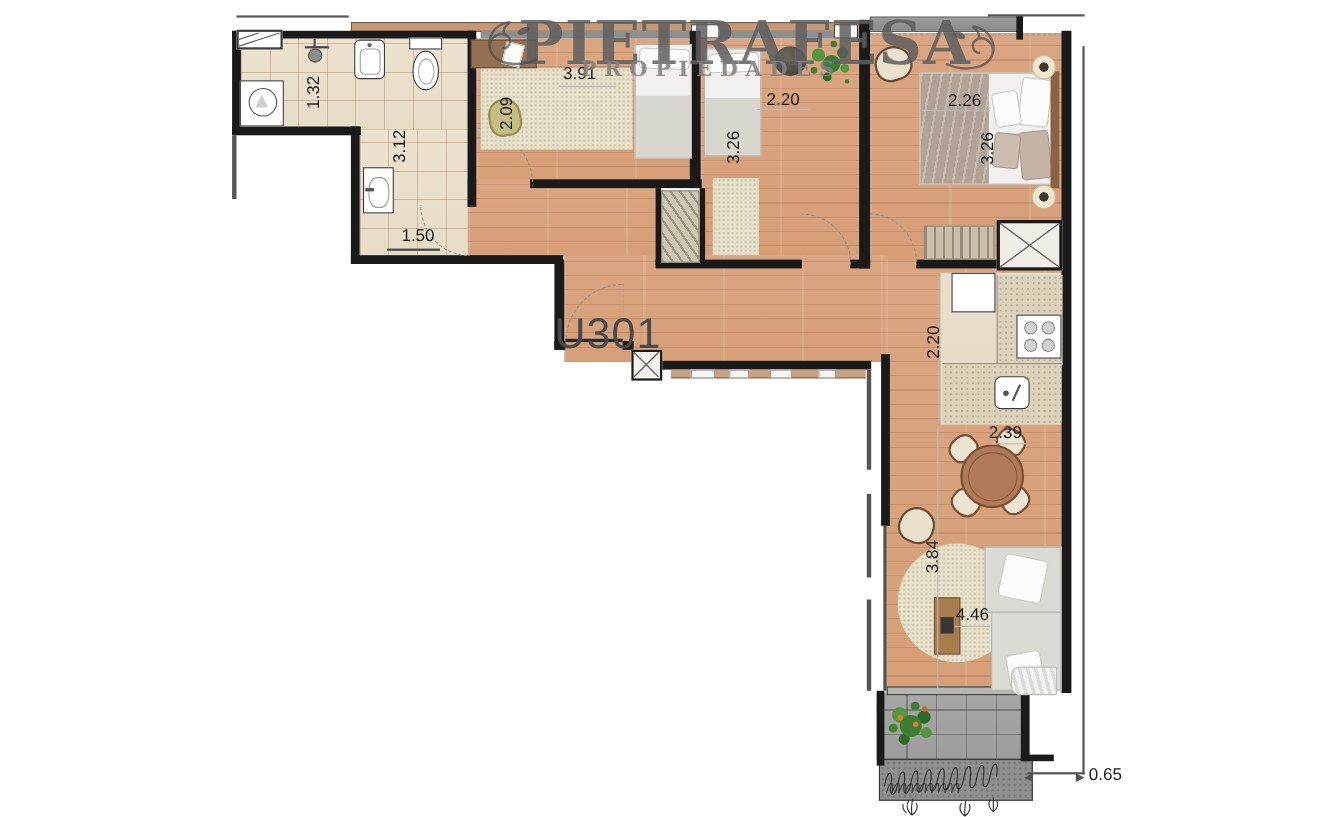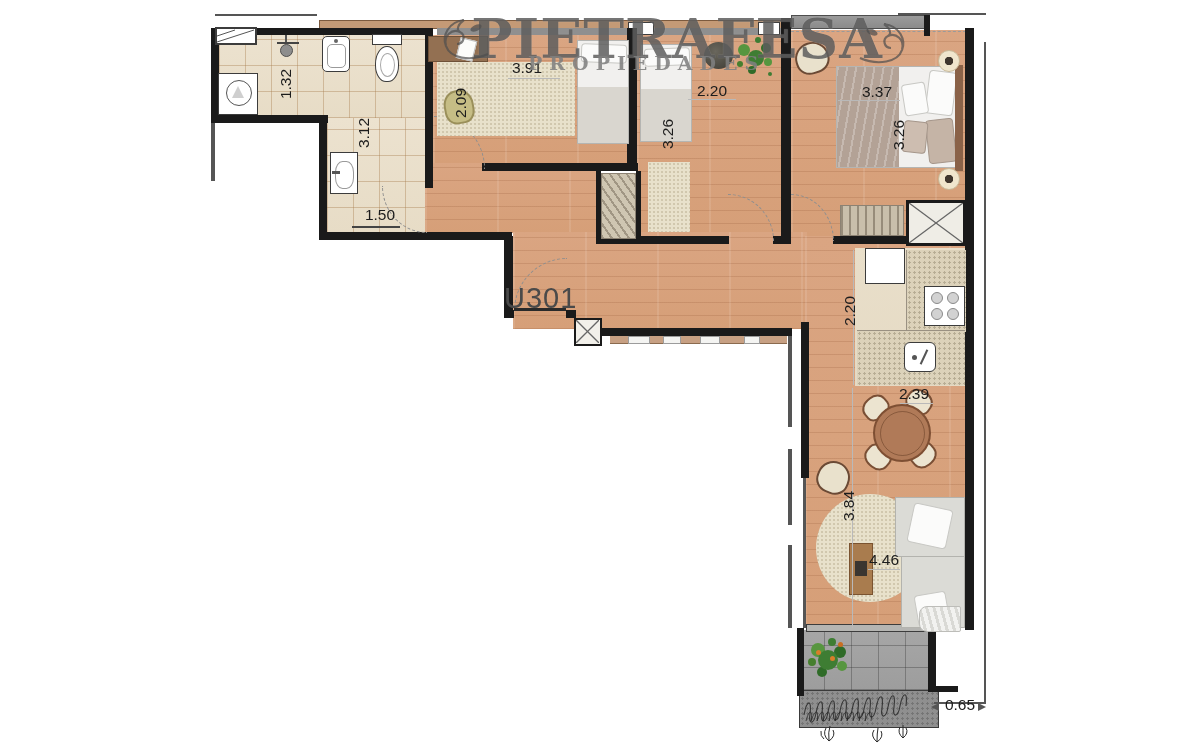--- a/index.html
+++ b/index.html
@@ -42,21 +42,21 @@
   .bed{background:#f1f0ee;border:1px solid #b5b5b2;box-sizing:border-box;}
   .pillow{background:#fbfbfa;border:1px solid #c8c8c4;border-radius:4px;}
   .blanket{background:#d9d6cf;}
   .chaircream{background:#ece4d0;border:2px solid #7a4f35;border-radius:45% 45% 35% 35%;box-sizing:border-box;}
   .stripesV{background:repeating-linear-gradient(90deg, rgba(90,78,62,.45) 0 2px, rgba(0,0,0,0) 2px 8px),#c9bfab;}
   .stripesD{background:repeating-linear-gradient(55deg, rgba(90,78,62,.40) 0 2px, rgba(0,0,0,0) 2px 7px),#cfc6b2;}
   .sofa{background:#dbdbd6;border:1.5px solid #b3b3ae;box-sizing:border-box;}
   
   .dim{font-size:15.5px;color:#1c1c1c;text-align:center;line-height:16px;white-space:nowrap;}
   .dim.v{transform:rotate(-90deg);}
-  .unit{font-size:29px;color:#4a4a4a;letter-spacing:1px;}
+  .unit{font-size:39px;color:#4a4a4a;letter-spacing:1px;}
   
   .wm-brand{font-family:"DejaVu Serif", serif;font-weight:bold;font-size:55px;letter-spacing:1px;
       color:rgba(78,78,78,.78);text-shadow:0 0 1px rgba(255,255,255,.35);white-space:nowrap;}
   .wm-sub{font-family:"DejaVu Serif", serif;font-weight:bold;font-size:19px;letter-spacing:7px;
       color:rgba(128,128,128,.88);white-space:nowrap;}
   .burner{display:inline-block;width:12px;height:12px;border-radius:50%;
       background:#d2d2d2;border:1px solid #8a8a8a;margin:2px;box-sizing:border-box;}
 </style>
 </head>
 <body>
@@ -273,27 +273,27 @@
   <div class="abs faint" style="left:852px;top:388px;width:1px;height:240px;"></div>
   <div class="abs faint" style="left:853px;top:250px;width:1px;height:135px;"></div>
 
   <div class="abs dim v" style="left:266px;top:76px;width:40px;">1.32</div>
   <div class="abs dim v" style="left:344px;top:125px;width:40px;">3.12</div>
   <div class="abs dim" style="left:360px;top:207px;width:40px;">1.50</div>
   <div class="abs dim v" style="left:441px;top:95px;width:40px;">2.09</div>
   <div class="abs dim" style="left:507px;top:60px;width:40px;">3.91</div>
   <div class="abs dim" style="left:692px;top:83px;width:40px;">2.20</div>
   <div class="abs dim v" style="left:648px;top:126px;width:40px;">3.26</div>
-  <div class="abs dim" style="left:857px;top:84px;width:40px;">3.37</div>
+  <div class="abs dim" style="left:857px;top:84px;width:40px;">2.26</div>
   <div class="abs dim v" style="left:879px;top:127px;width:40px;">3.26</div>
   <div class="abs dim v" style="left:830px;top:303px;width:40px;">2.20</div>
   <div class="abs dim" style="left:894px;top:386px;width:40px;">2.39</div>
   <div class="abs dim v" style="left:829px;top:498px;width:40px;">3.84</div>
   <div class="abs dim" style="left:864px;top:552px;width:40px;">4.46</div>
-  <div class="abs dim" style="left:940px;top:697px;width:40px;">0.65</div>
+  <div class="abs dim" style="left:980px;top:697px;width:40px;text-align:right;">0.65</div>
 
   <div class="abs" style="left:931px;top:703px;width:0;height:0;border-top:4px solid transparent;border-bottom:4px solid transparent;border-right:8px solid #555;"></div>
   <div class="abs" style="left:978px;top:703px;width:0;height:0;border-top:4px solid transparent;border-bottom:4px solid transparent;border-left:8px solid #555;"></div>
 
   <div class="abs unit" style="left:504px;top:282px;">U301</div>
 
   <div class="abs" style="left:437px;top:6px;width:480px;text-align:center;pointer-events:none;">
     <div class="wm-brand">PIETRAFESA</div>
   </div>
   <div class="abs wm-sub" style="left:528px;top:52px;pointer-events:none;">PROPIEDADES</div>

